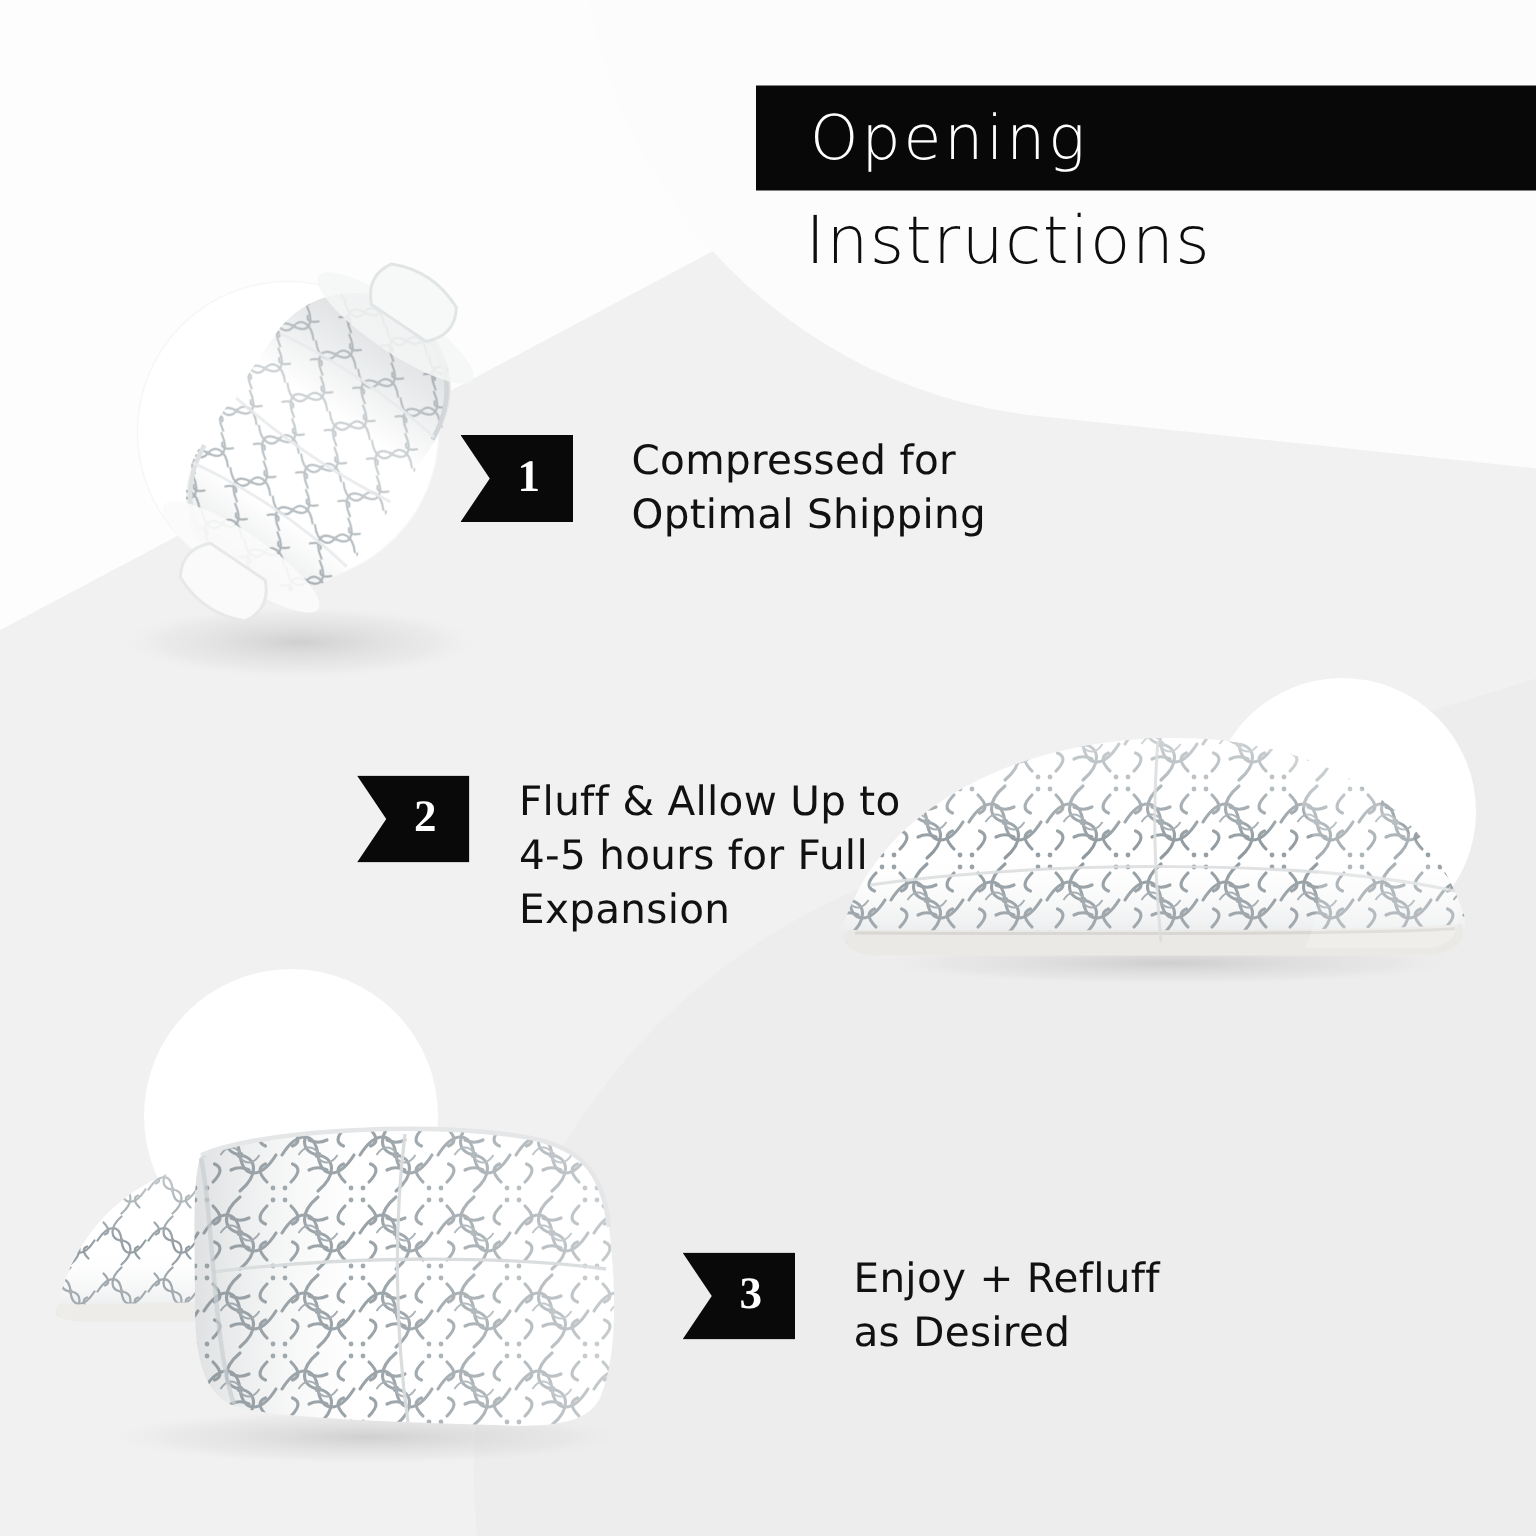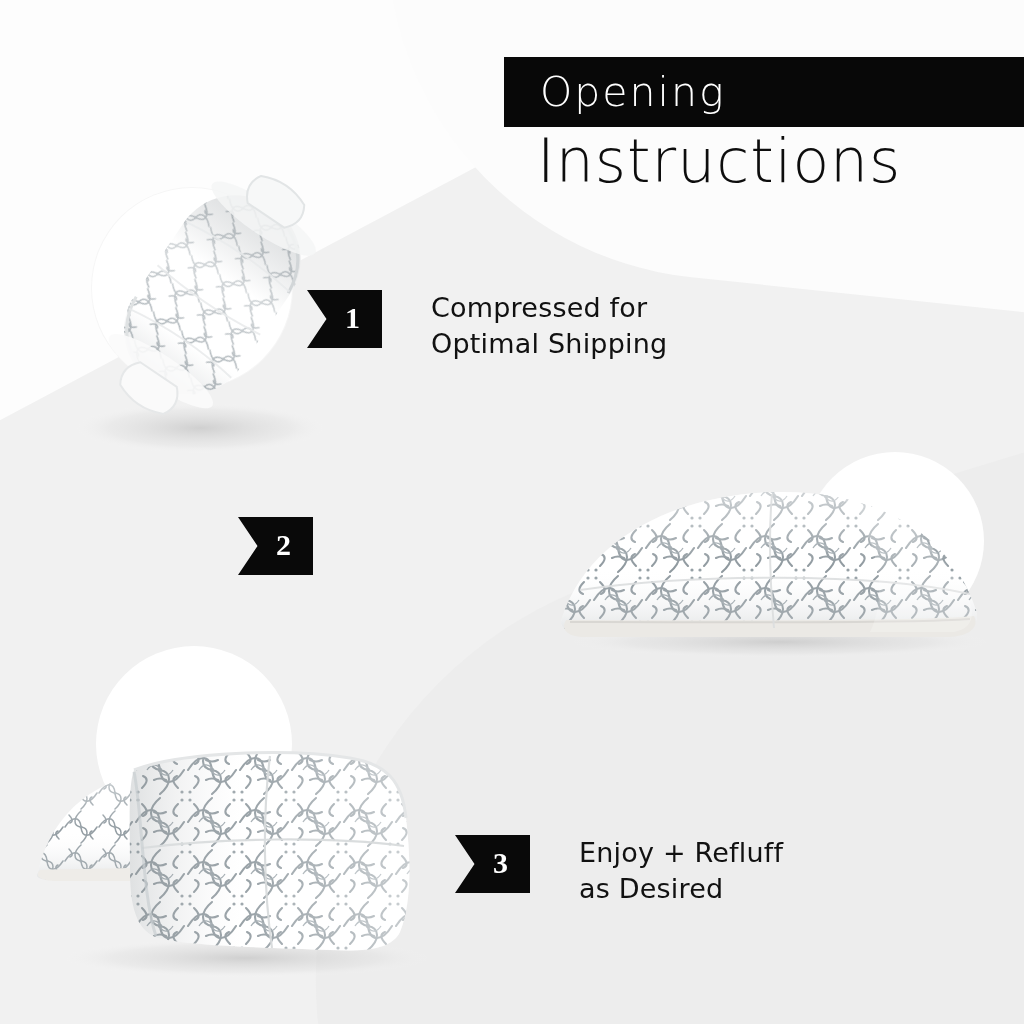--- a/index.html
+++ b/index.html
@@ -36,21 +36,21 @@
     position:absolute;left:0;top:57px;right:0;height:70px;background:#080808;
   }
   .title-top{
     position:absolute;left:18px;top:58px;right:0;height:68px;
     color:#ffffff;font-size:41px;line-height:68px;letter-spacing:2px;
     font-weight:300;font-family:"DejaVu Sans", sans-serif;
     text-align:left;padding-left:18px;
   }
   .title-bottom{
     position:absolute;left:33px;top:125px;right:0;
-    color:#0d0d0d;font-size:60px;line-height:72px;letter-spacing:1px;
+    color:#0d0d0d;font-size:44px;line-height:72px;letter-spacing:1px;
     font-weight:300;font-family:"DejaVu Sans", sans-serif;text-align:left;
   }
 
   
   .step{position:absolute;display:flex;align-items:flex-start;}
   .badge{
     width:75px;height:58px;background:#090909;flex:0 0 auto;position:relative;
     clip-path:polygon(0% 0%, 100% 0%, 100% 100%, 0% 100%, 26% 50%);
     display:flex;align-items:center;justify-content:center;
   }
@@ -58,21 +58,21 @@
     content:"";position:absolute;left:100%;top:0;width:0;height:0;
     border-top:29px solid transparent;border-bottom:29px solid transparent;
     border-left:24px solid #090909;
   }
   .badge-num{
     color:#ffffff;font-family:"Liberation Serif", serif;
     font-size:30px;font-weight:700;line-height:1;
     position:relative;left:8px;top:-1px;
   }
   .step-text{
-    margin-left:49px;color:#111111;font-family:"DejaVu Sans", sans-serif;
+    margin-left:39px;color:#111111;font-family:"DejaVu Sans", sans-serif;
     font-size:27px;line-height:36px;font-weight:400;letter-spacing:0.2px;
     white-space:pre-line;padding-top:-2px;
   }
 
   #step-1{left:307px;top:290px;}
   #step-2{left:238px;top:517px;}
   #step-3{left:455px;top:835px;}
   #step-2 .step-text{margin-left:33px;}
   #step-3 .step-text{}
 
@@ -235,20 +235,23 @@
       <span class="badge-num">1</span>
     </div>
     <div class="step-text">Compressed for
 Optimal Shipping</div>
   </div>
 
   <div class="step" id="step-2">
     <div class="badge">
       <span class="badge-num">2</span>
     </div>
+    <div class="step-text">Fluff &amp; Allow Up to
+4-5 hours for Full
+Expansion</div>
   </div>
 
   <div class="step" id="step-3">
     <div class="badge">
       <span class="badge-num">3</span>
     </div>
     <div class="step-text">Enjoy + Refluff
 as Desired</div>
   </div>
 

